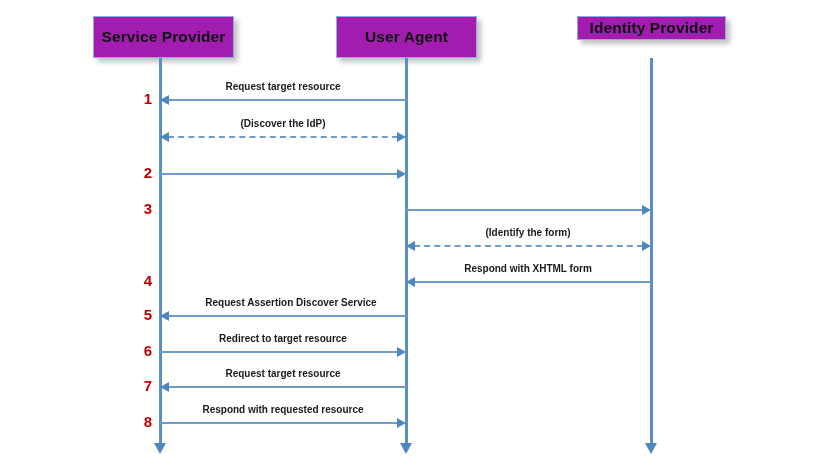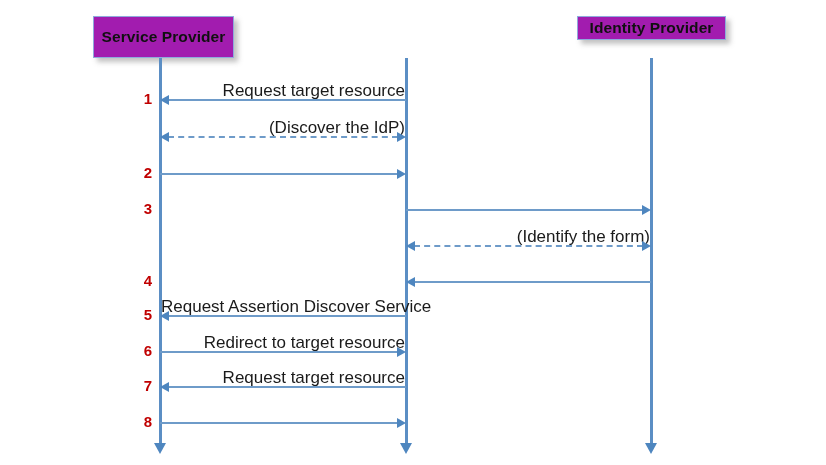--- a/index.html
+++ b/index.html
@@ -68,44 +68,48 @@
   }
   .arrow-head.left {
     border-right: 9px solid #4e86bf;
   }
   .arrow-head.right {
     border-left: 9px solid #4e86bf;
   }
   .msg-label {
     position: absolute;
     font-family: "Liberation Sans", sans-serif;
-    font-size: 17px;
+    font-size: 10px;
     color: #1a1a1a;
     white-space: nowrap;
-    text-align: right;
+    text-align: center;
+    font-weight: bold;
   }
   .step-num {
     position: absolute;
     font-family: "Liberation Sans", sans-serif;
     font-size: 15px;
     font-weight: bold;
     color: #c00000;
     text-align: right;
     white-space: nowrap;
   }
 </style>
 </head>
 <body>
 
 <div id="canvas">
 
   <div class="participant" style="left:93px; top:16px; width:141px; height:42px;">
     <span class="participant-label">Service Provider</span>
   </div>
 
+  <div class="participant" style="left:336px; top:16px; width:141px; height:42px;">
+    <span class="participant-label">User Agent</span>
+  </div>
 
   <div class="participant" style="left:577px; top:16px; width:149px; height:24px;">
     <span class="participant-label">Identity Provider</span>
   </div>
 
   <div class="lifeline" style="left:159px; top:58px; height:386px;"></div>
   <div class="lifeline-head" style="left:154px; top:443px;"></div>
 
   <div class="lifeline" style="left:405px; top:58px; height:386px;"></div>
   <div class="lifeline-head" style="left:400px; top:443px;"></div>
@@ -130,35 +134,37 @@
   <div class="step-num" style="left:130px; top:200px; width:22px;">3</div>
   <div class="msg-line" style="left:406px; top:209px; width:237px;"></div>
   <div class="arrow-head right" style="left:642px; top:205px;"></div>
 
   <div class="msg-label" style="left:406px; top:227px; width:244px;">(Identify the form)</div>
   <div class="msg-line dashed" style="left:414px; top:245px; width:229px;"></div>
   <div class="arrow-head left" style="left:406px; top:241px;"></div>
   <div class="arrow-head right" style="left:642px; top:241px;"></div>
 
   <div class="step-num" style="left:130px; top:272px; width:22px;">4</div>
+  <div class="msg-label" style="left:406px; top:263px; width:244px;">Respond with XHTML form</div>
   <div class="msg-line" style="left:413px; top:281px; width:238px;"></div>
   <div class="arrow-head left" style="left:406px; top:277px;"></div>
 
   <div class="step-num" style="left:130px; top:306px; width:22px;">5</div>
   <div class="msg-label" style="left:161px; top:297px; width:260px;">Request Assertion Discover Service</div>
   <div class="msg-line" style="left:167px; top:315px; width:239px;"></div>
   <div class="arrow-head left" style="left:160px; top:311px;"></div>
 
   <div class="step-num" style="left:130px; top:342px; width:22px;">6</div>
   <div class="msg-label" style="left:161px; top:333px; width:244px;">Redirect to target resource</div>
   <div class="msg-line" style="left:160px; top:351px; width:238px;"></div>
   <div class="arrow-head right" style="left:397px; top:347px;"></div>
 
   <div class="step-num" style="left:130px; top:377px; width:22px;">7</div>
   <div class="msg-label" style="left:161px; top:368px; width:244px;">Request target resource</div>
   <div class="msg-line" style="left:167px; top:386px; width:239px;"></div>
   <div class="arrow-head left" style="left:160px; top:382px;"></div>
 
   <div class="step-num" style="left:130px; top:413px; width:22px;">8</div>
+  <div class="msg-label" style="left:161px; top:404px; width:244px;">Respond with requested resource</div>
   <div class="msg-line" style="left:160px; top:422px; width:238px;"></div>
   <div class="arrow-head right" style="left:397px; top:418px;"></div>
 
 </div>
 
 </body></html>

